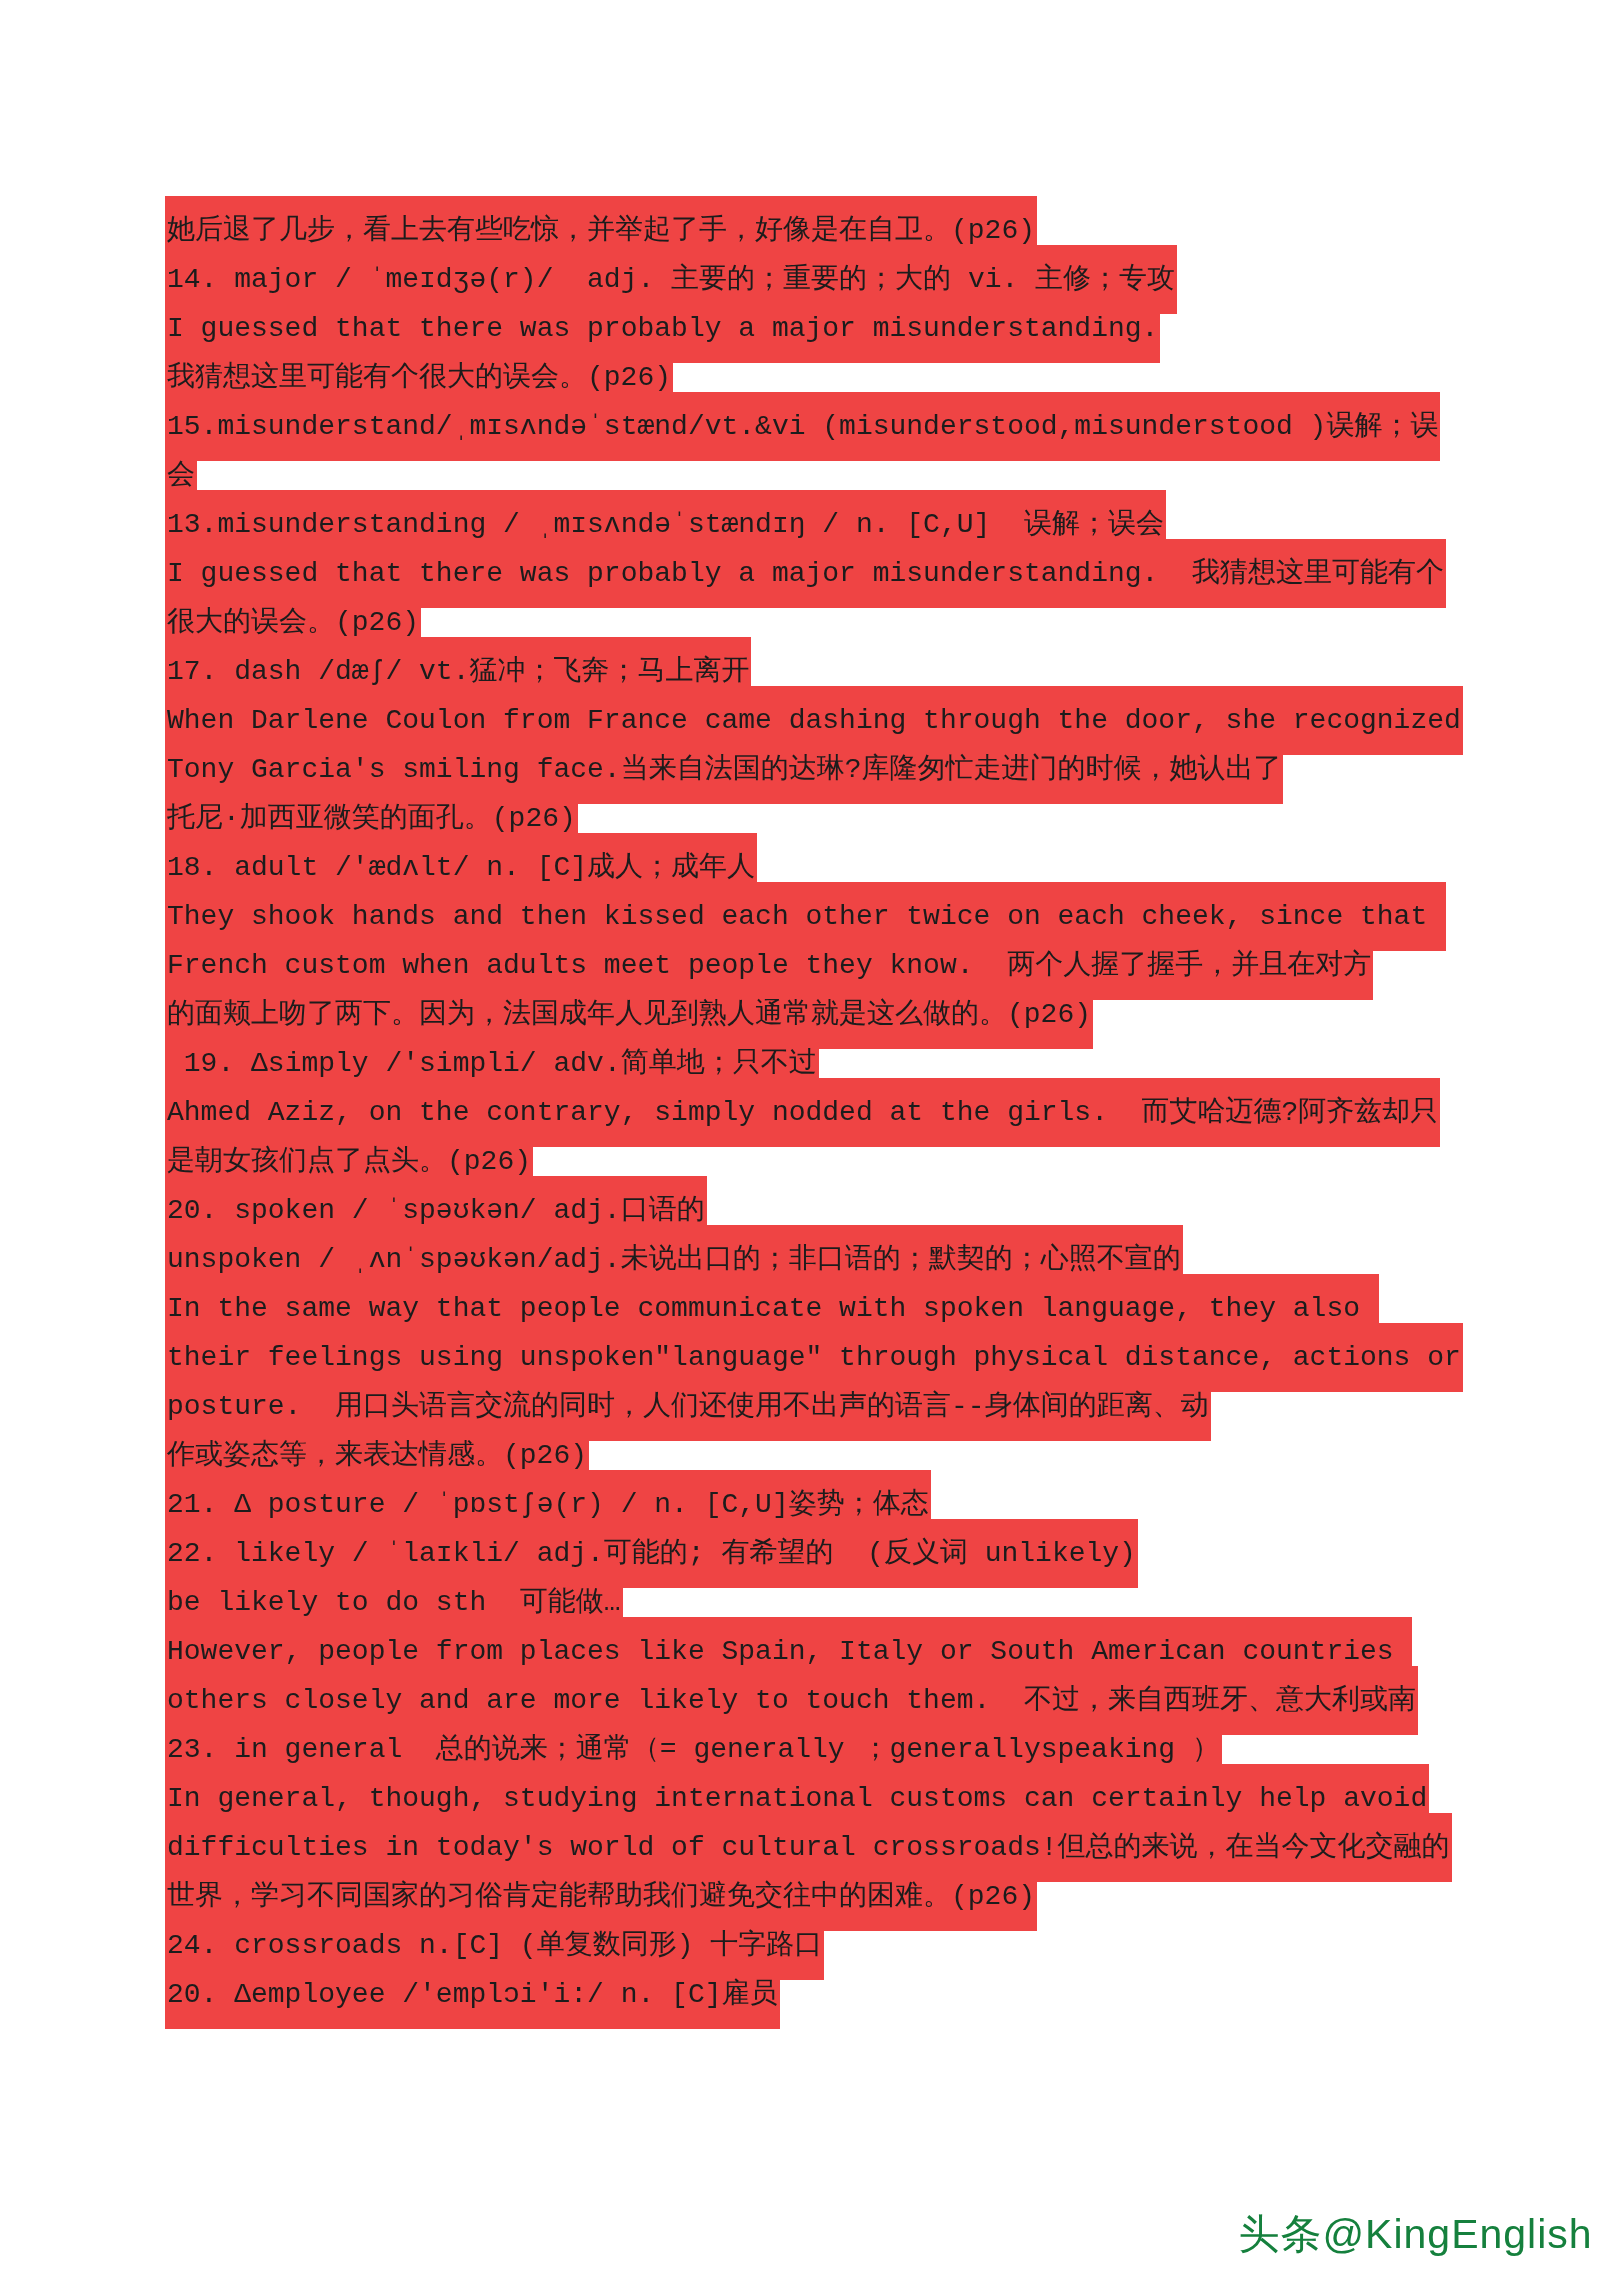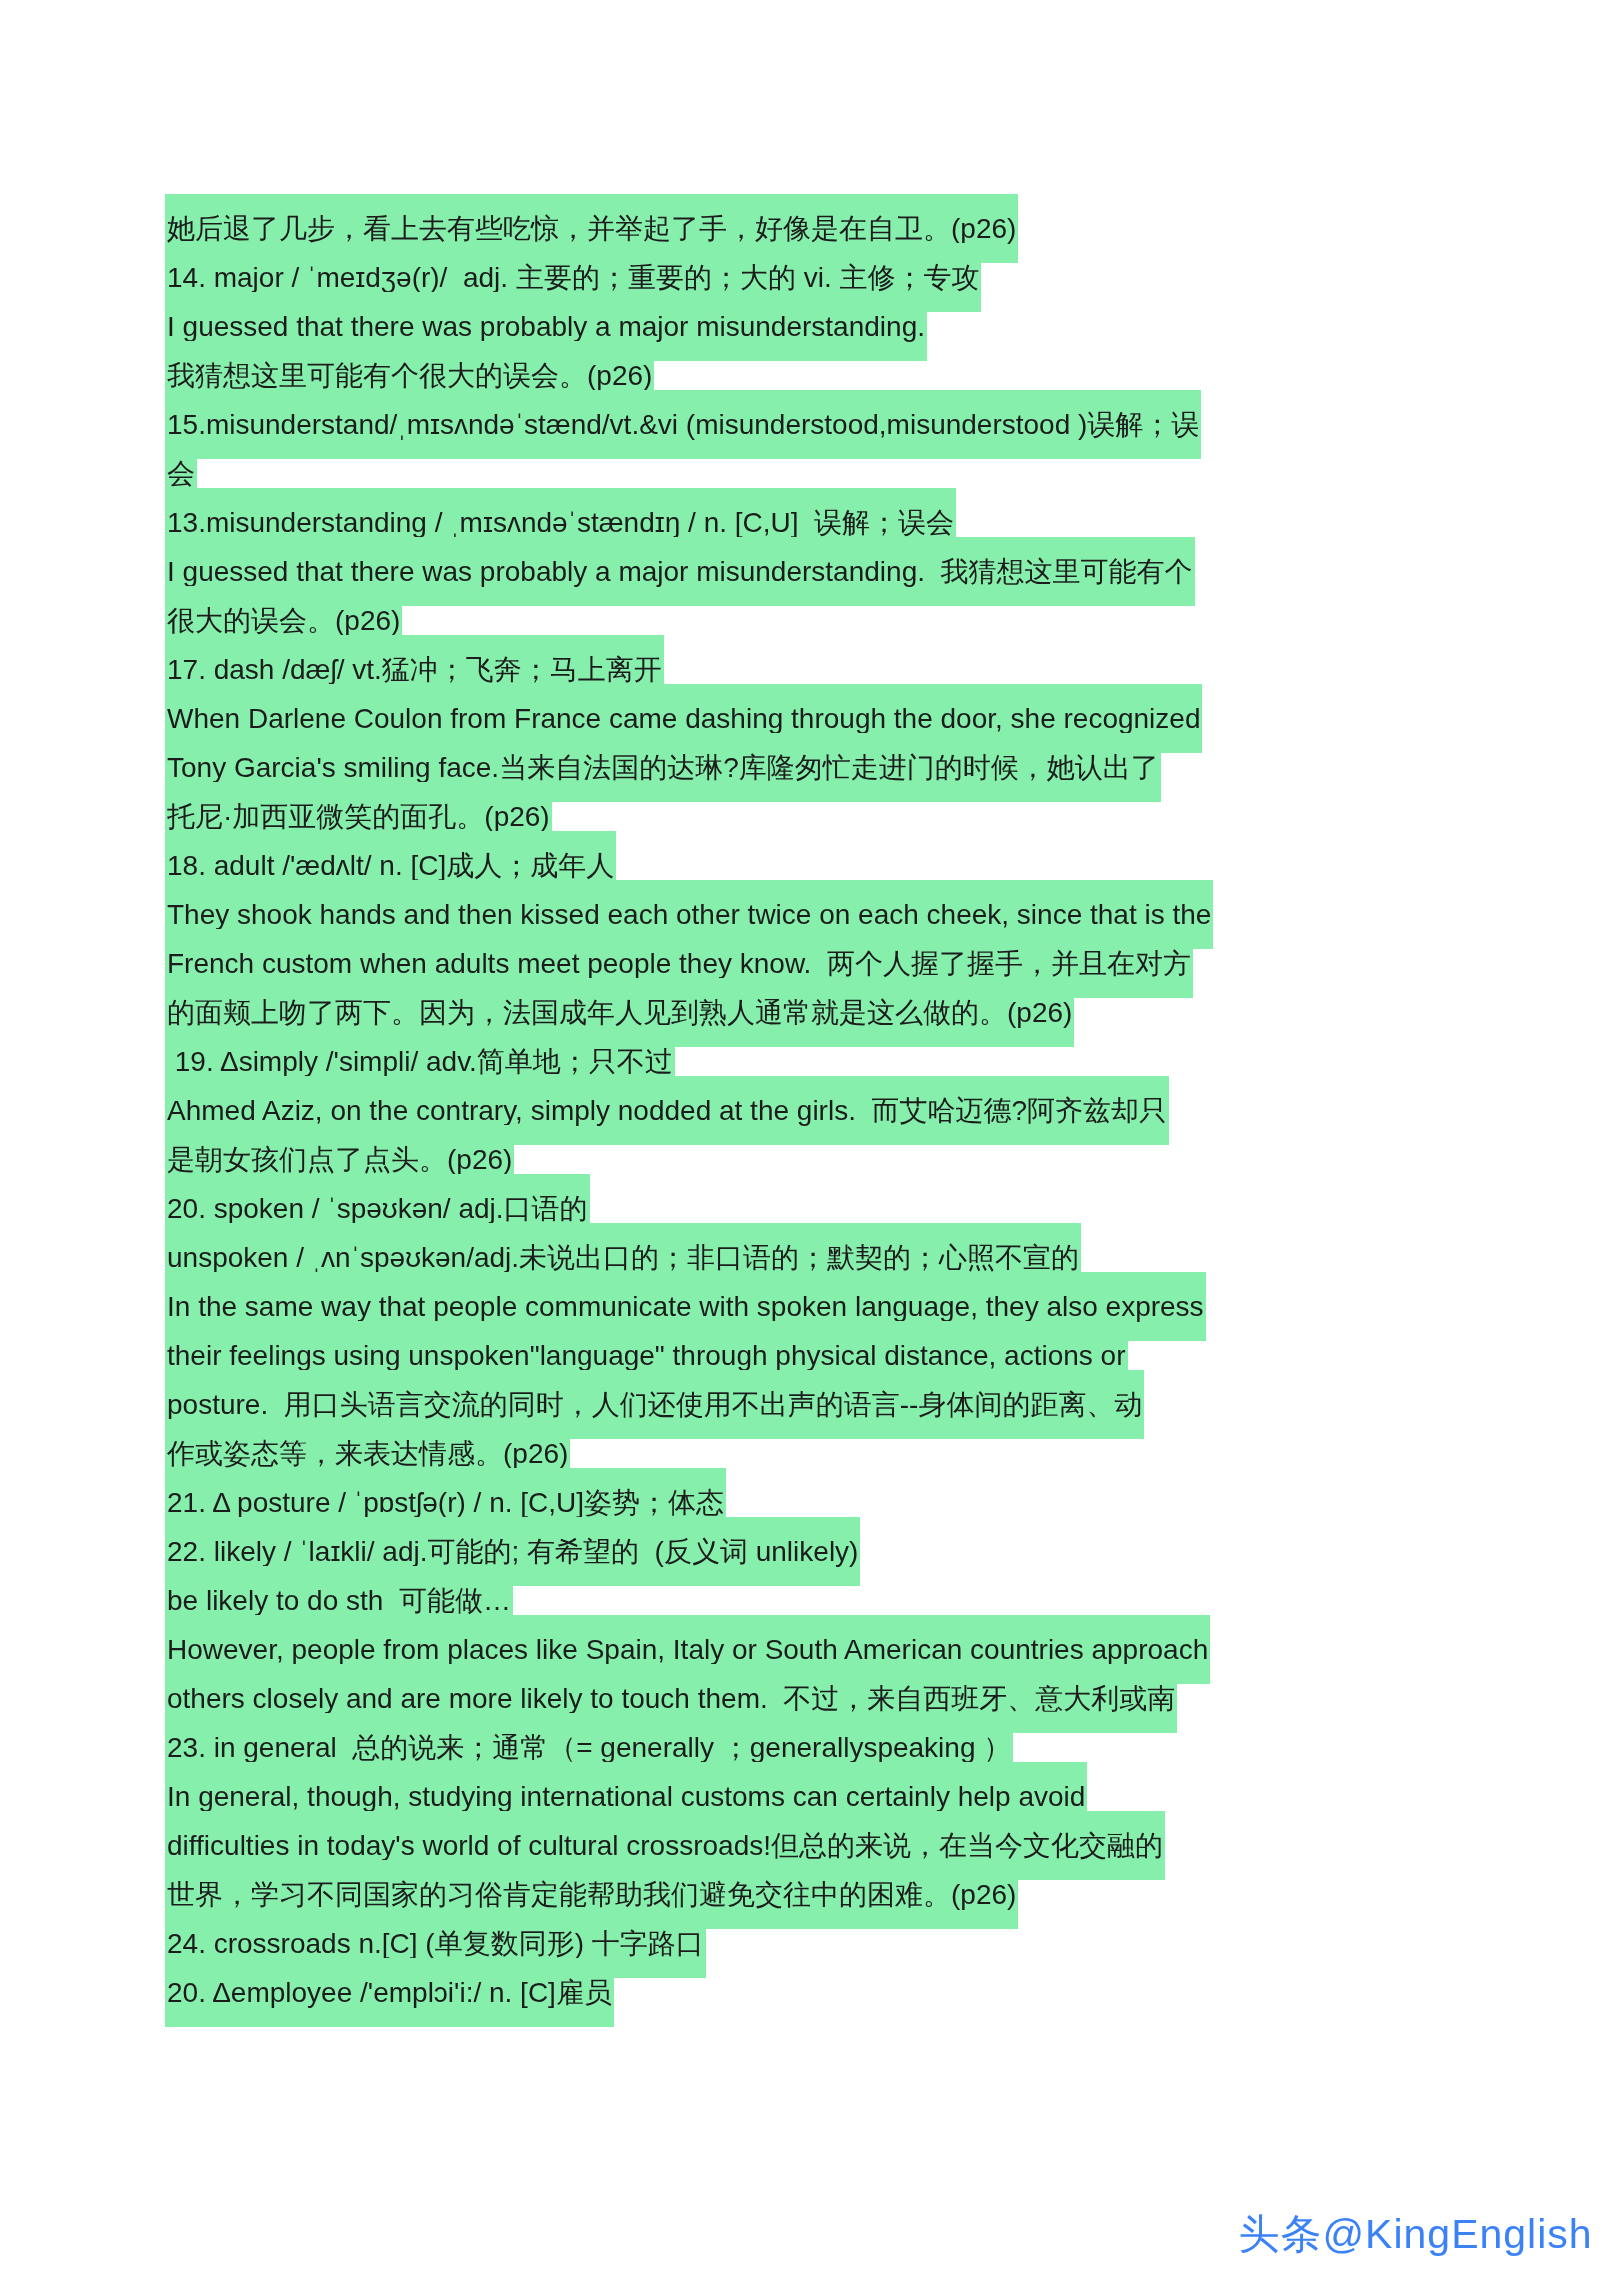--- a/index.html
+++ b/index.html
@@ -26,31 +26,32 @@
     width: 1308px;
   }
   .line {
     height: 49px;
     line-height: 49px;
     font-size: 28px;
     color: #1c1c1c;
     white-space: pre-wrap;
   }
   .line > span {
-    background: #86efac;
+    background: #ef4444;
     padding: 19px 2px;
     box-decoration-break: clone;
+    font-family: Liberation Mono, monospace;
   }
   .watermark {
     position: absolute;
     right: 27.4px;
     top: 2207px;
     font-size: 41px;
     font-weight: 400;
-    color: #3b82f6;
+    color: #15803d;
     letter-spacing: 1px;
     text-shadow: -1px -1px 0 rgba(255,255,255,0.55);
   }
 </style>
 </head>
 <body>
 
 <div class="page">
   <div class="content">
       <div class="line"><span>她后退了几步，看上去有些吃惊，并举起了手，好像是在自卫。(p26)</span></div>

